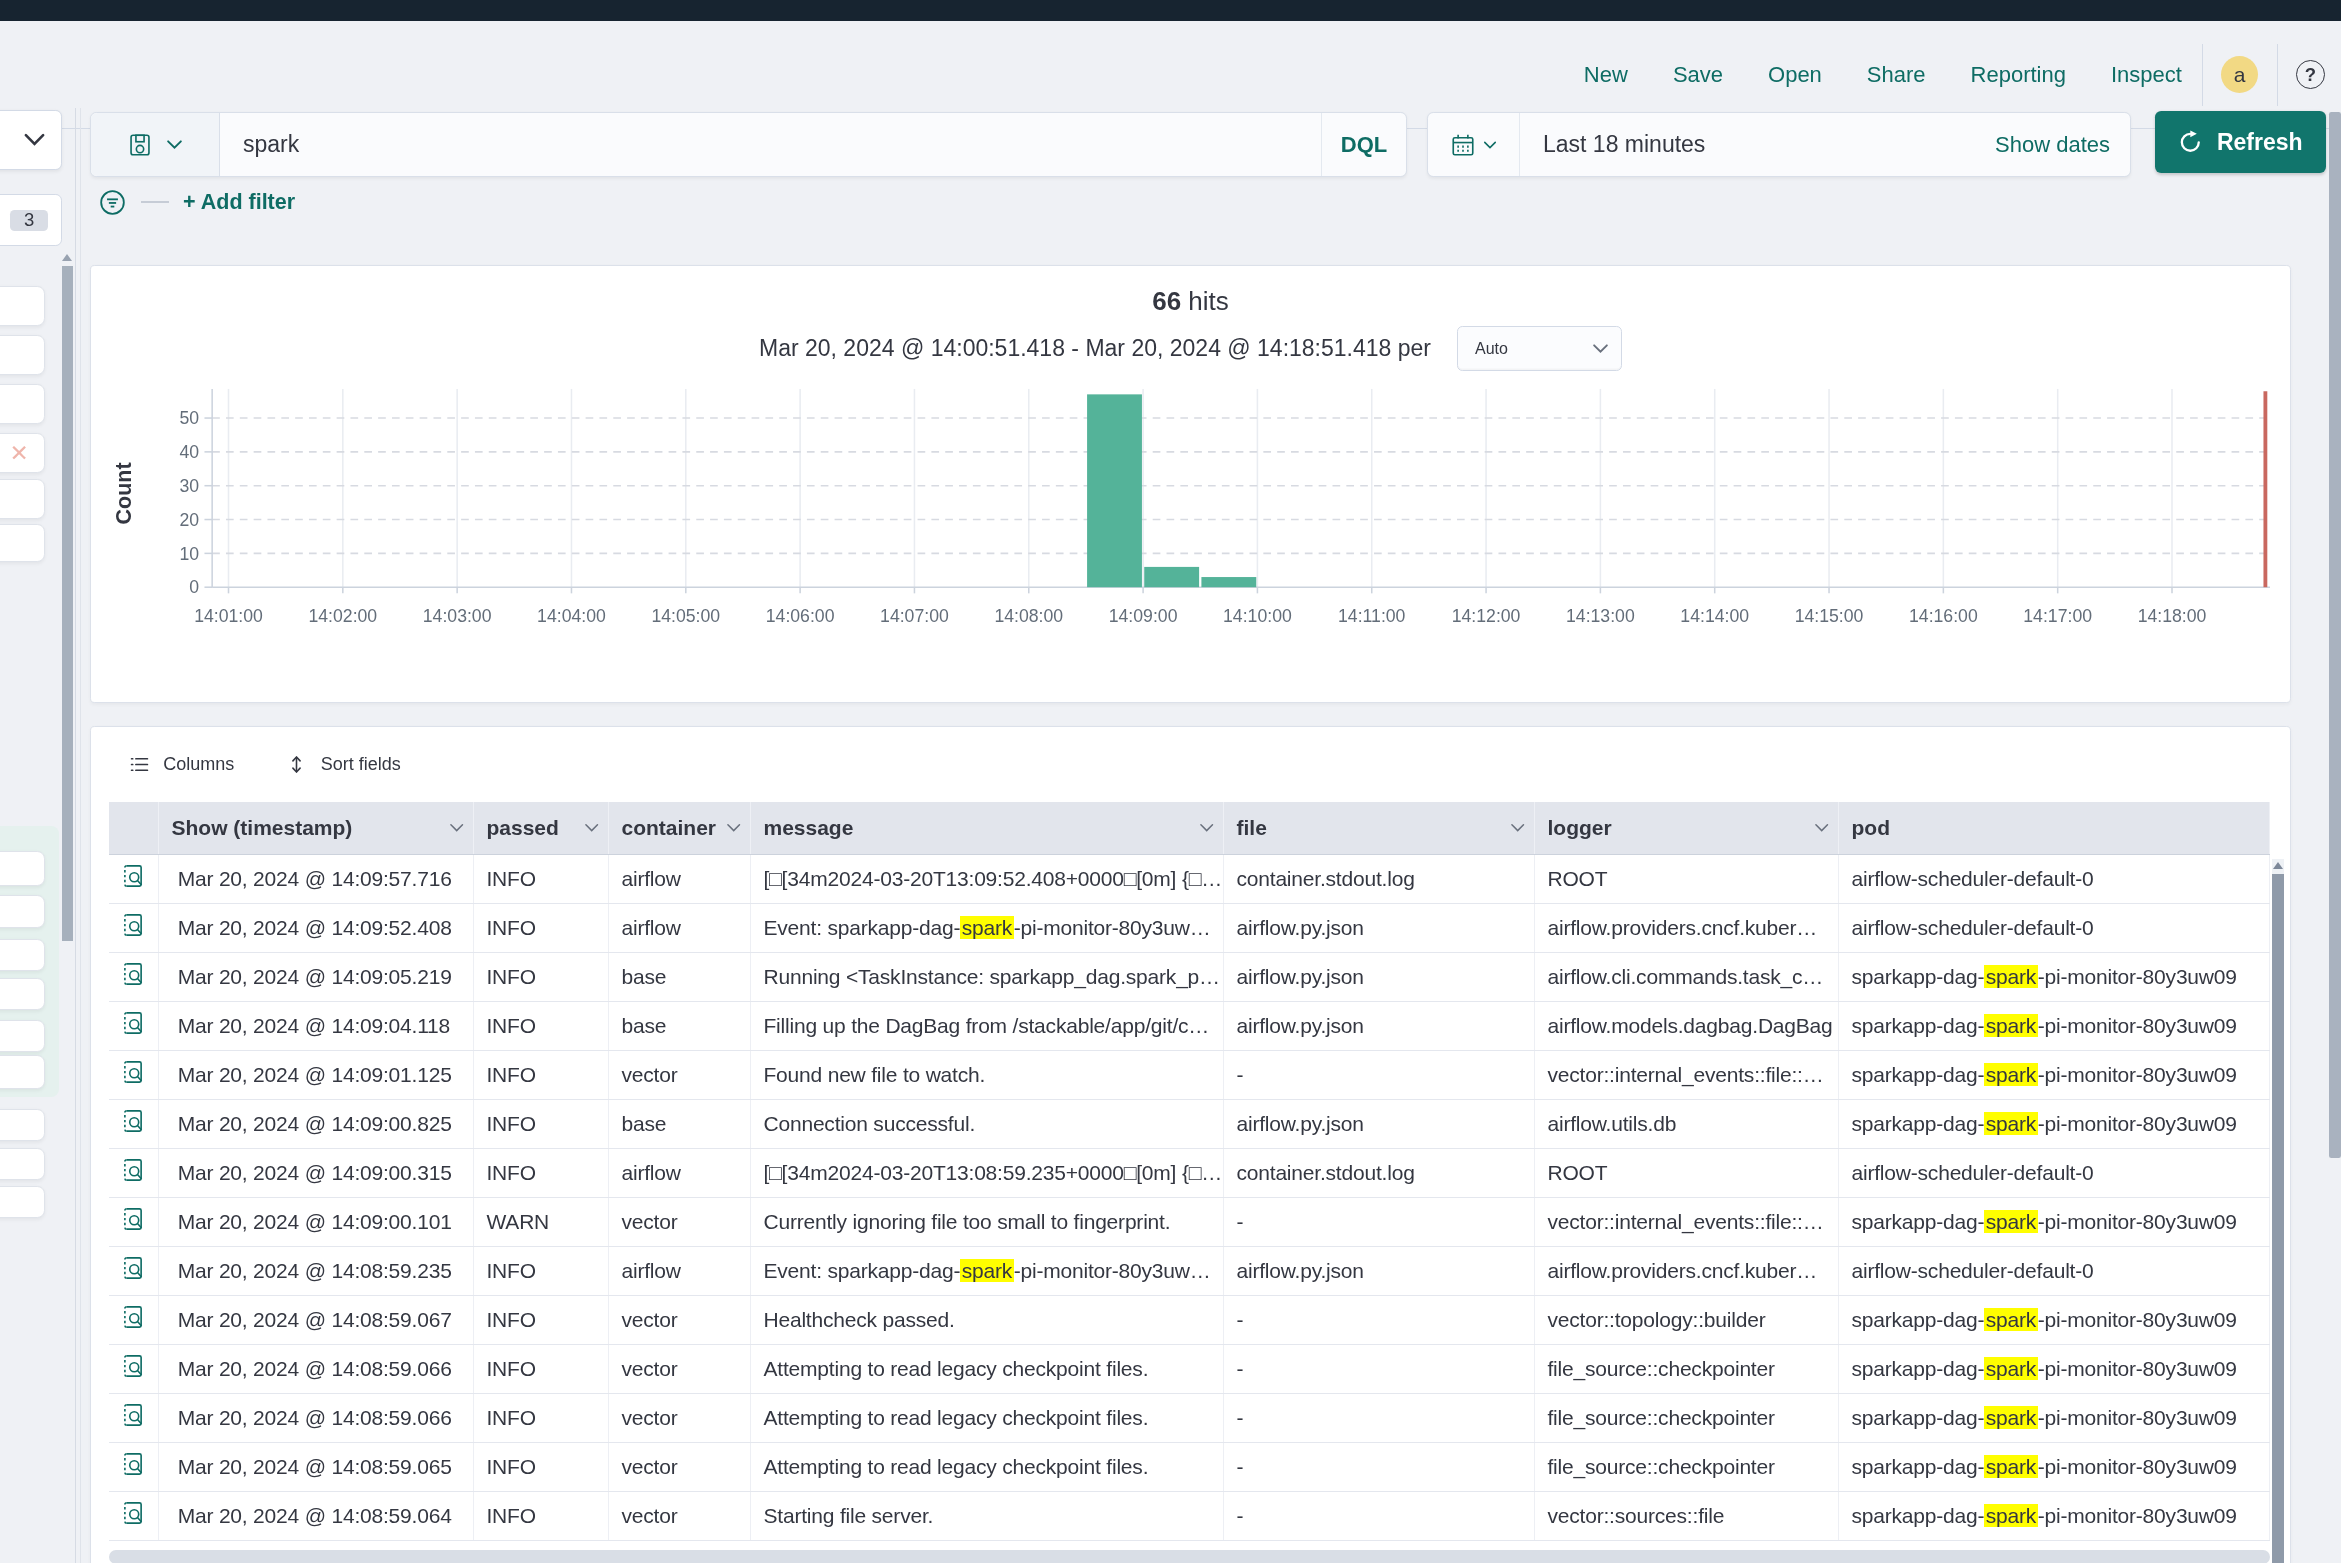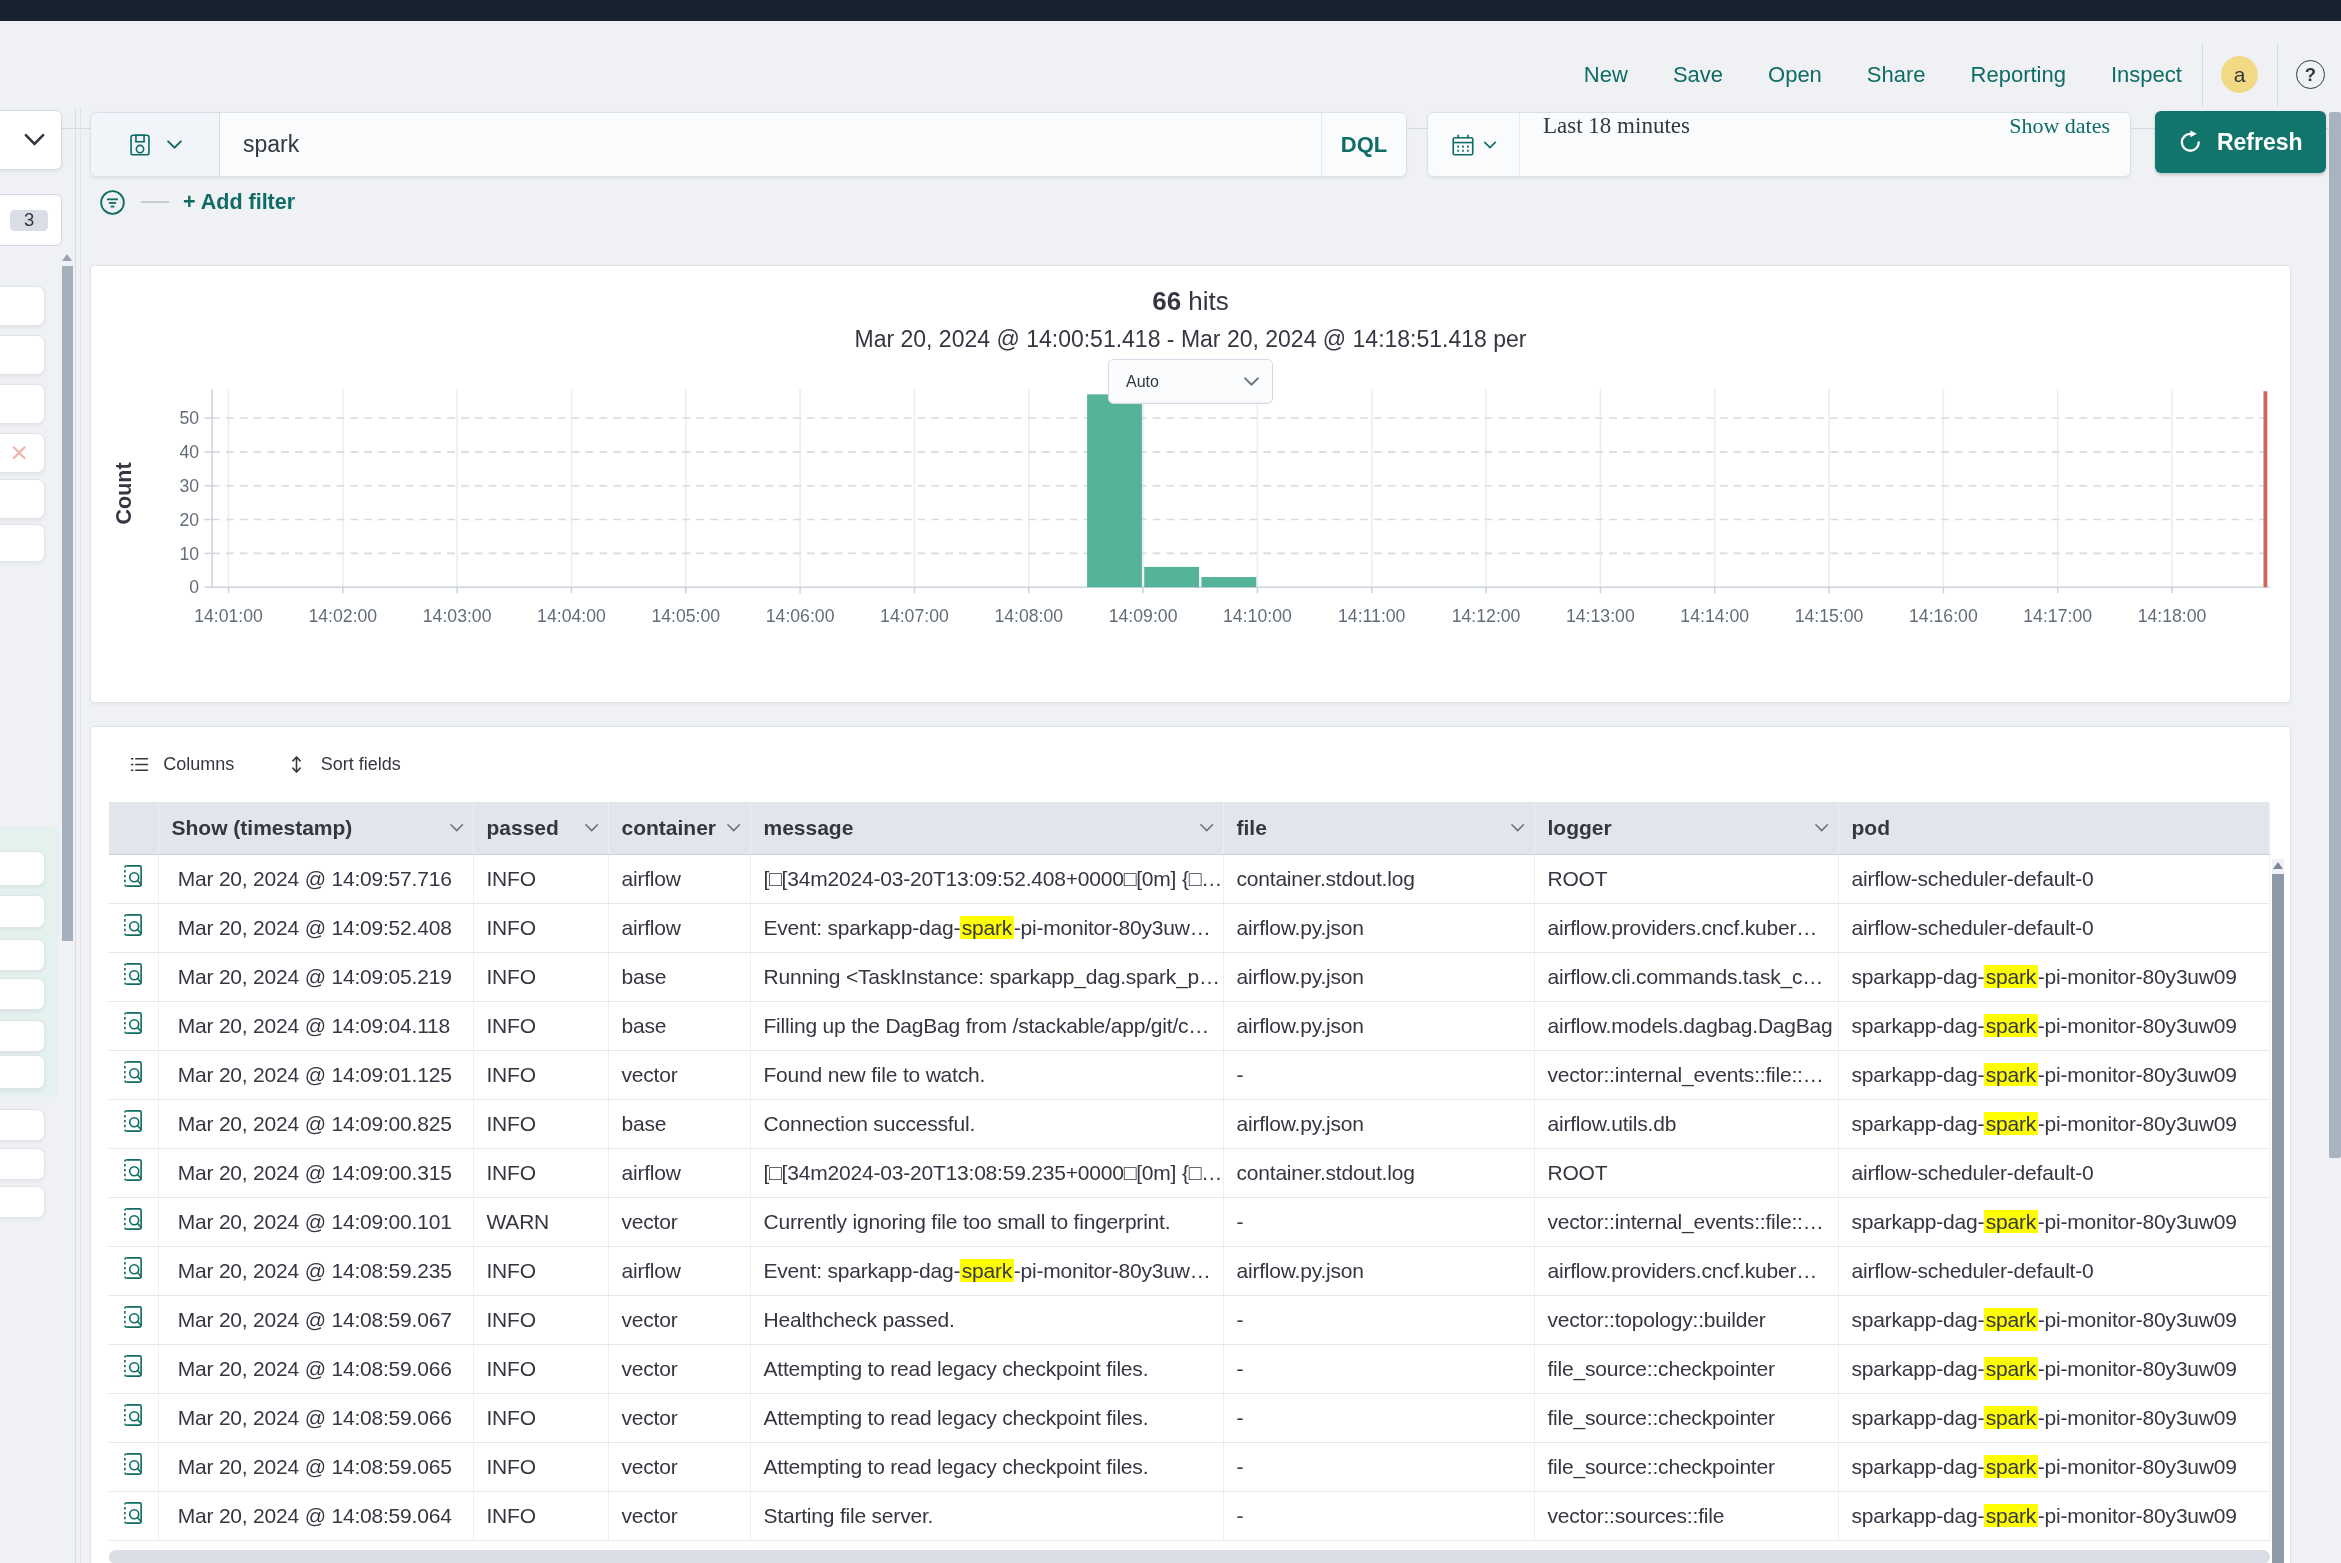--- a/index.html
+++ b/index.html
@@ -81,21 +81,21 @@
     font-family:"Liberation Sans","DejaVu Sans",sans-serif;
     font-size:23px; color:#343741; padding:0 0 0 23px;
   }
   .qb-dql {
     width:85px; display:flex; align-items:center; justify-content:center;
     font-weight:700; font-size:22px; color:#0e6c64; border-left:0.8px solid #e4e9f0; cursor:pointer;
   }
   .date-bar {
     position:absolute; left:1427px; top:112px; width:704px; height:65px;
     background:#fafbfd; border:0.8px solid #d9dfe9; border-radius:6.2px;
-    box-shadow:0 1.5px 3.1px rgba(0,0,0,.05); display:flex; align-items:flex-start;font-family:Liberation Serif, serif;
+    box-shadow:0 1.5px 3.1px rgba(0,0,0,.05); display:flex; align-items:center;
   }
   .db-cal {
     width:92px; align-self:stretch; border-right:0.8px solid #e4e9f0;
     display:flex; align-items:center; justify-content:center; gap:7.7px; color:#0e6c64; cursor:pointer;
   }
   .db-range { font-size:23px; color:#343741; padding-left:23px; white-space:nowrap; cursor:pointer; }
   .db-spacer { flex:1; }
   .db-showdates { font-size:22px; color:#0e6c64; font-weight:500; padding-right:20px; white-space:nowrap; cursor:pointer; }
   .refresh-btn {
     position:absolute; left:2155px; top:111px; width:171px; height:62px;
@@ -113,21 +113,21 @@
   .chart-panel {
     position:absolute; left:90px; top:265px; width:2201px; height:438px;
     background:#fff; border:0.8px solid #dce1ea; border-radius:4.6px;
     box-shadow:0 1.5px 3.8px rgba(0,0,0,.04);
   }
   #histogram-svg { position:absolute; left:0; top:0; pointer-events:none; }
   .hits-line { position:relative; z-index:2; text-align:center; margin-top:20px; font-size:26px; color:#343741; }
   .hits-line b { font-weight:700; }
   .range-line {
     position:relative; z-index:2; display:flex; align-items:center; justify-content:center;
-    gap:6px; margin-top:9.2px; font-size:23px; color:#343741;flex-direction:column;
+    gap:26px; margin-top:9.2px; font-size:23px; color:#343741;
   }
   .interval-select {
     width:165px; height:45px; border:0.8px solid #d3dae6; border-radius:5.4px; background:#fbfcfe;
     display:flex; align-items:center; justify-content:space-between;
     padding:0 12.3px 0 17px; font-size:16px; color:#343741; cursor:pointer;
     box-shadow:inset 0 -1.5px 0 rgba(0,0,0,.03);
   }
   .chart-caption { position:absolute; left:0; right:0; top:383px; text-align:center; font-weight:700; font-size:20px; color:#343741; z-index:2; }
 
   

